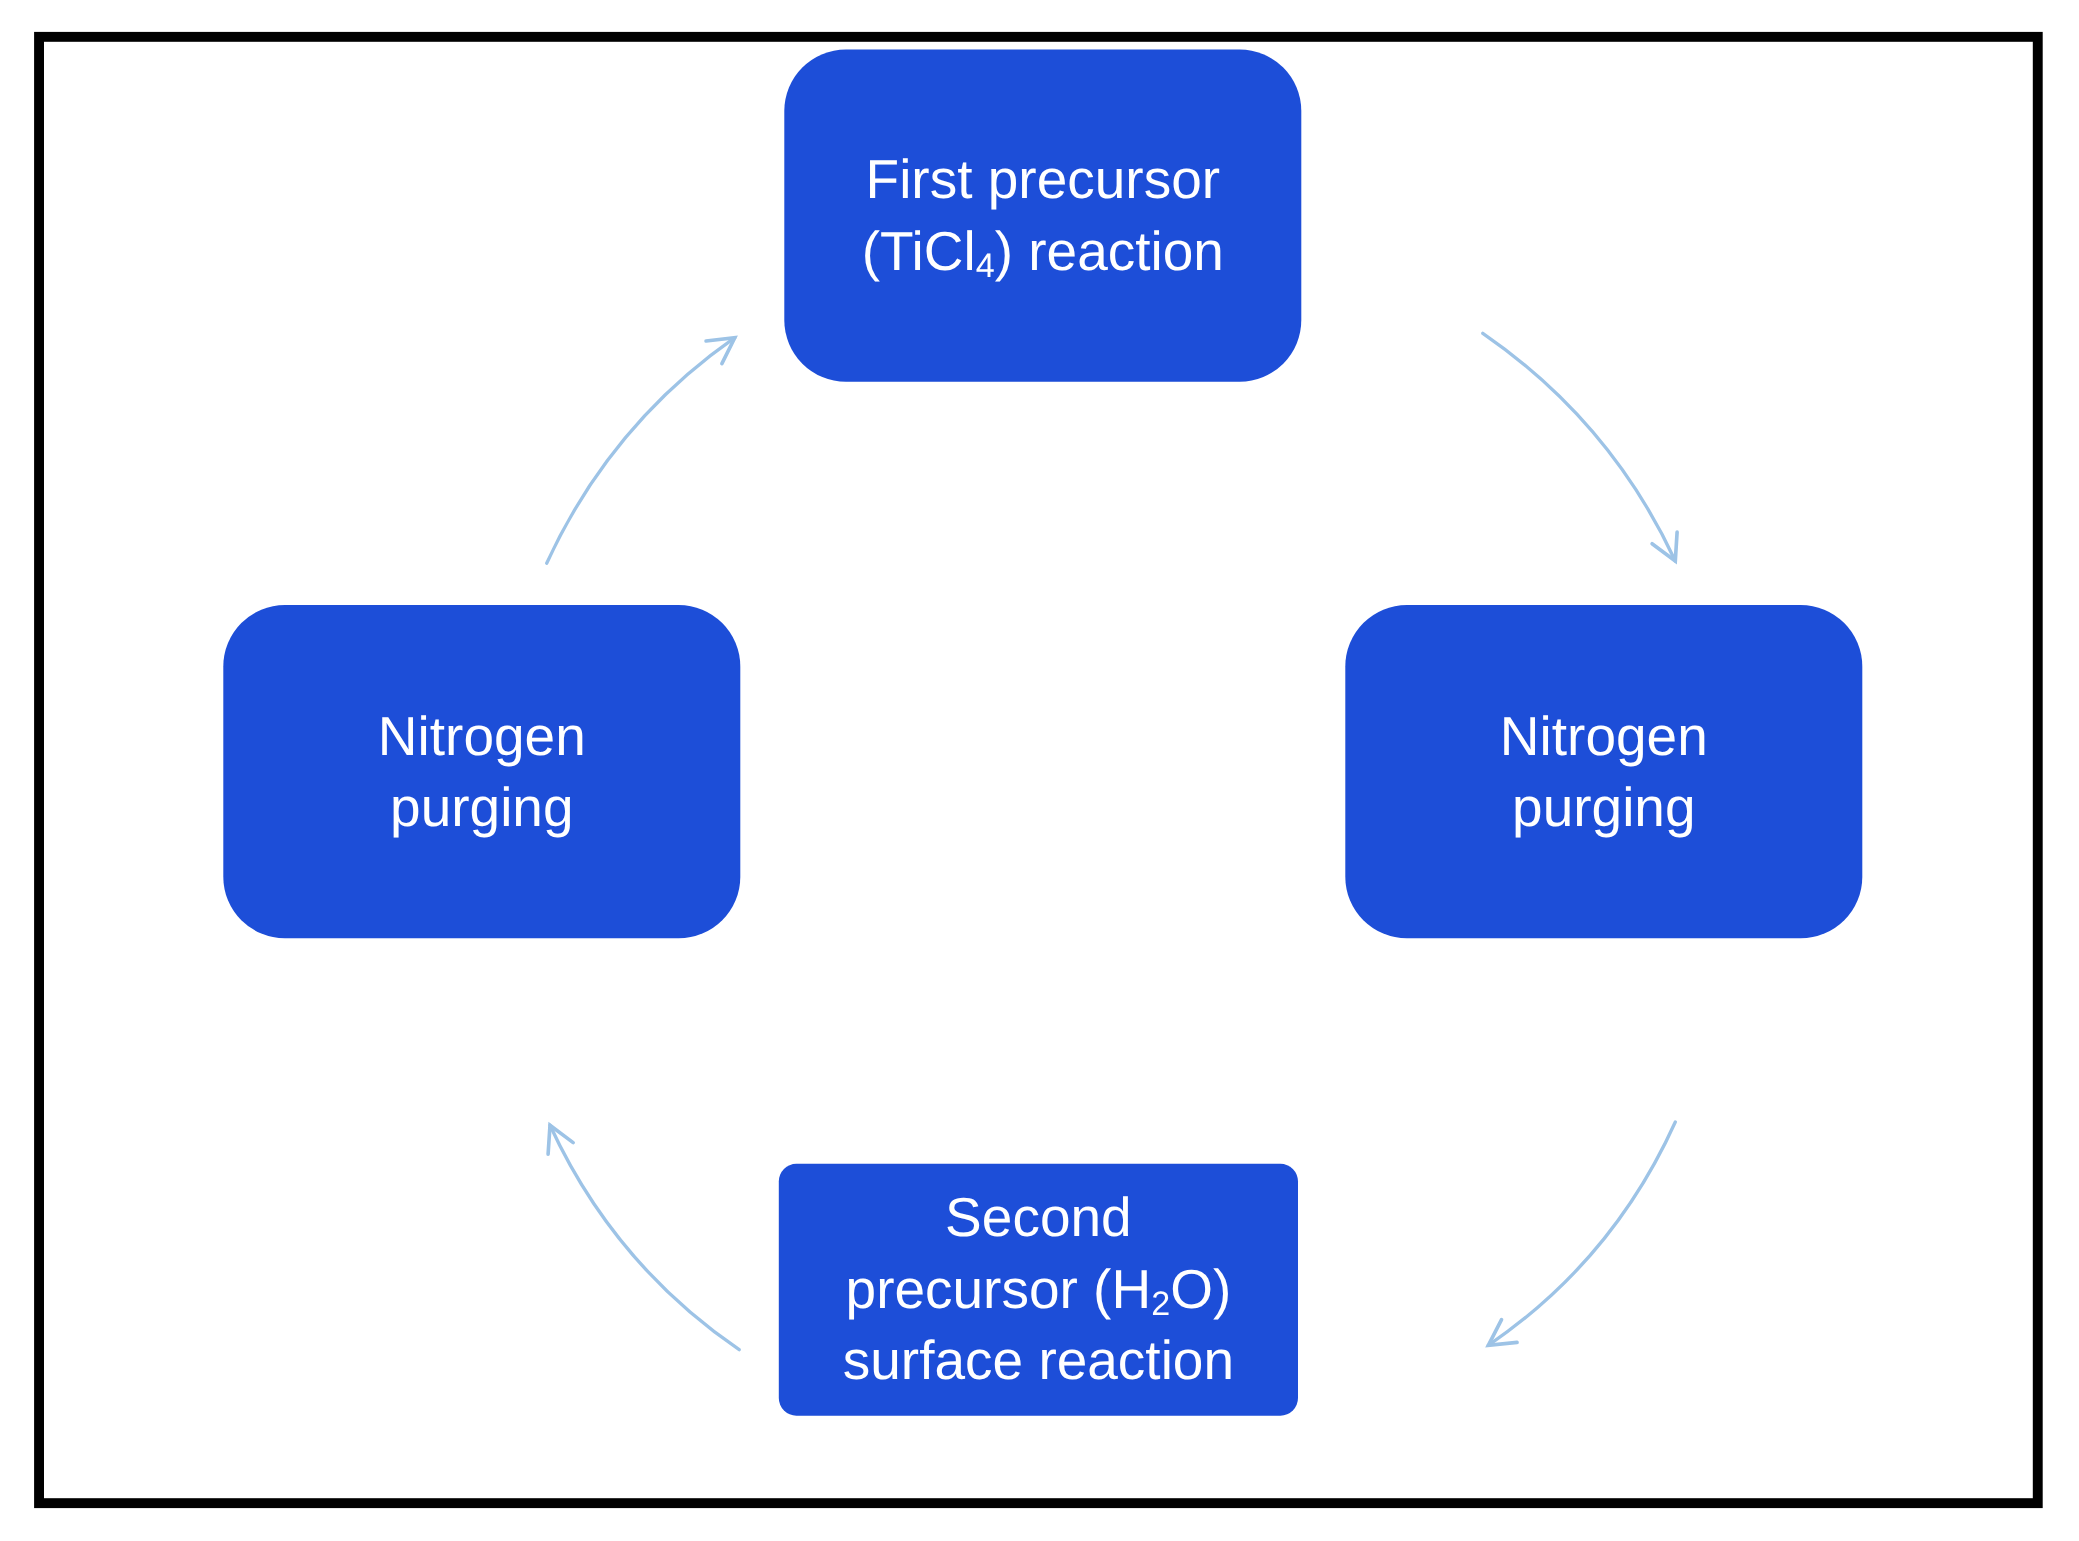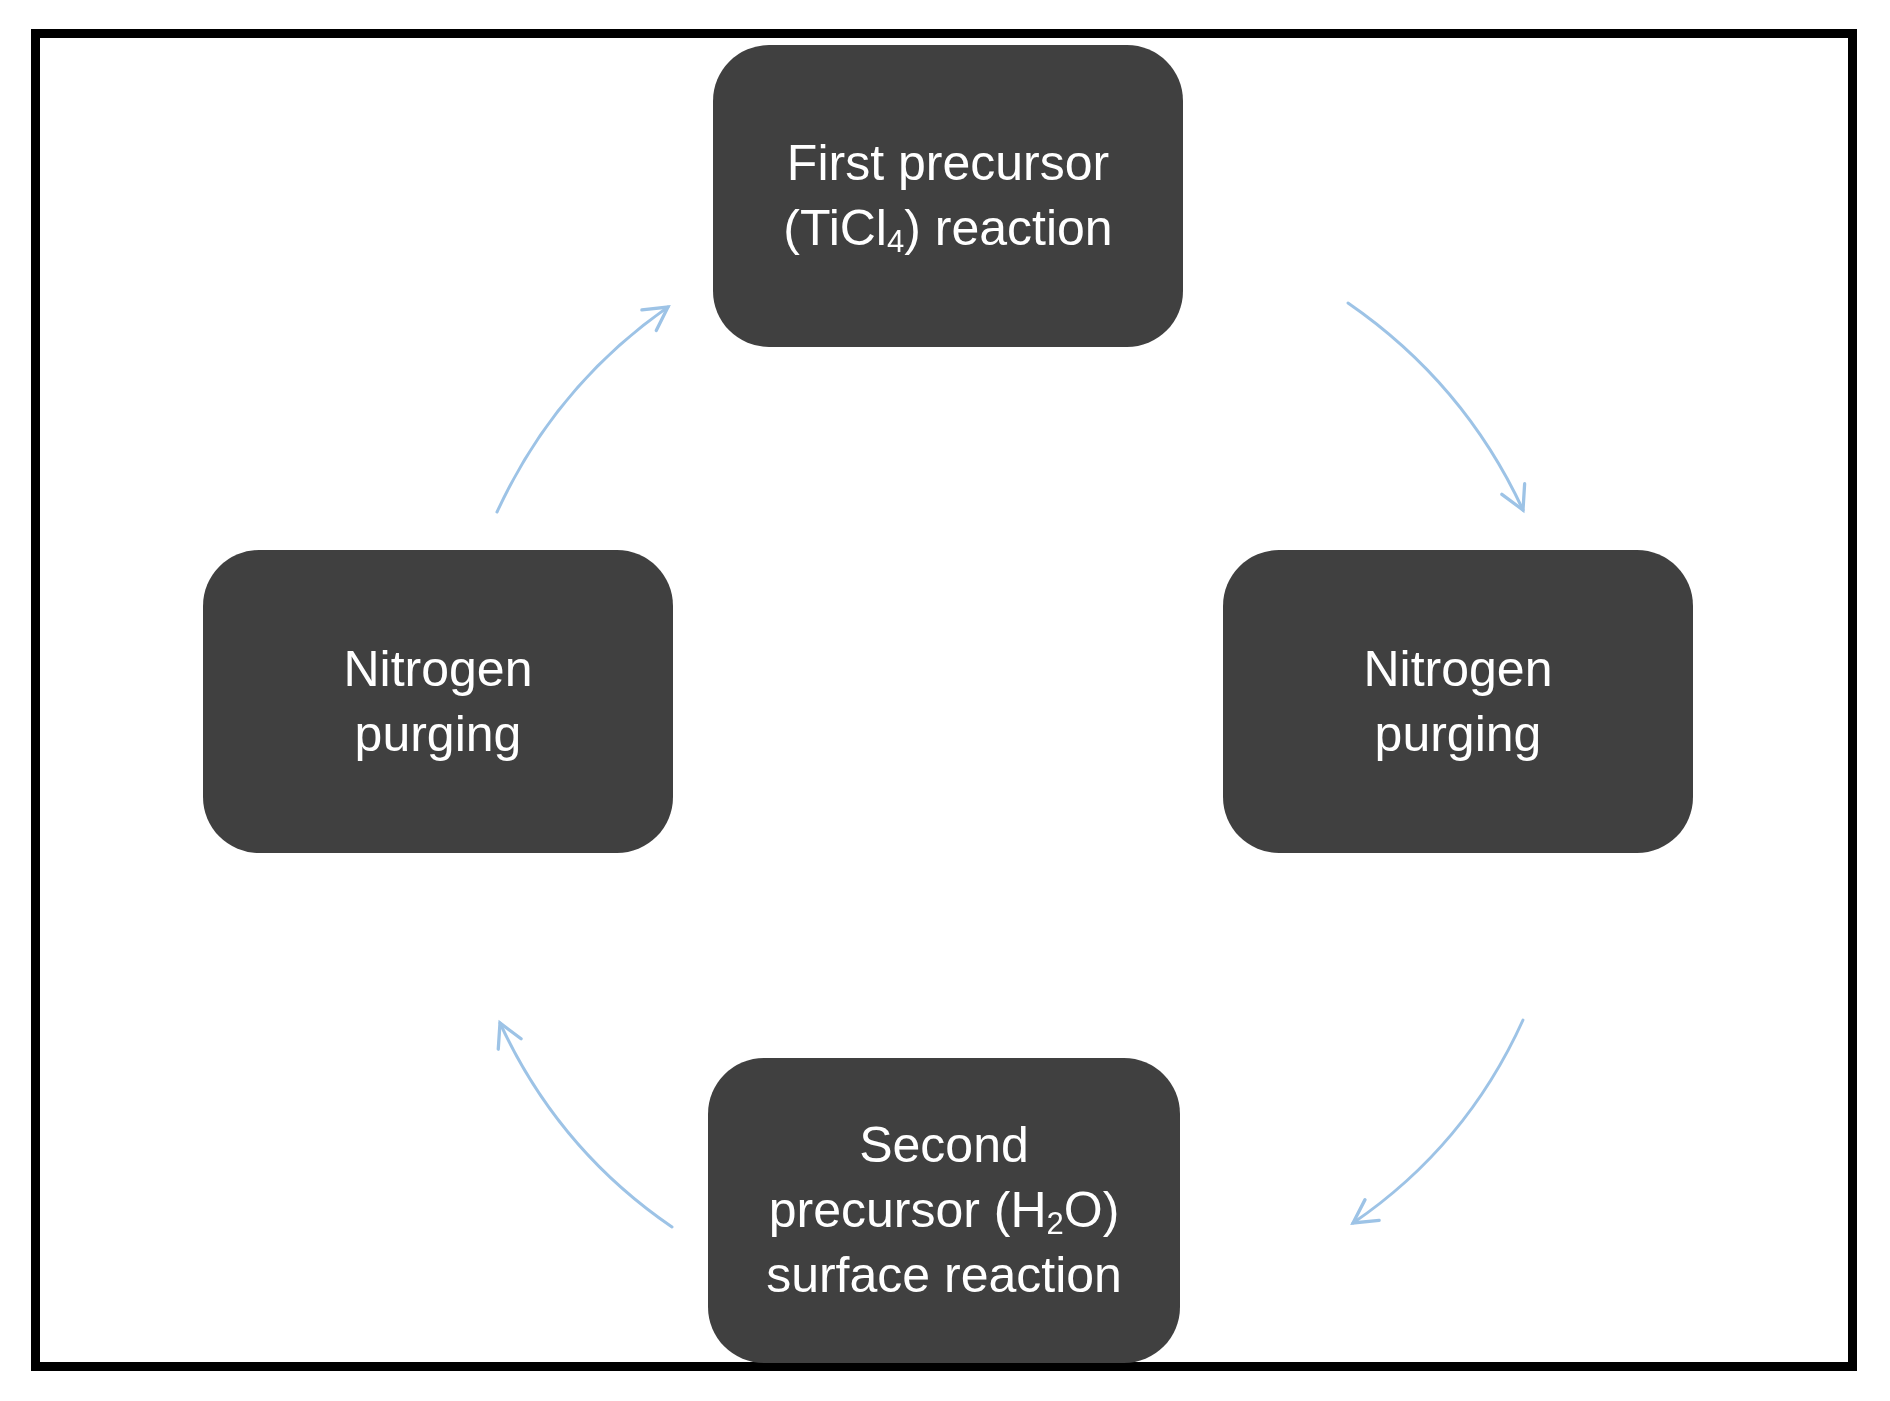--- a/index.html
+++ b/index.html
@@ -18,35 +18,35 @@
     position: absolute;
     left: 31px;
     top: 29px;
     width: 1826px;
     height: 1342px;
     border: 9px solid #000000;
     box-sizing: border-box;
   }
   .cycle-box {
     position: absolute;
-    background: #404040;
+    background: #1d4ed8;
     border-radius: 56px;
     display: flex;
     flex-direction: column;
     align-items: center;
     justify-content: center;
     text-align: center;
     color: #ffffff;
     font-size: 50px;
     line-height: 65px;
   }
   .box-top    { left: 713px;  top: 45px;   width: 470px; height: 302px; }
   .box-right  { left: 1223px; top: 550px;  width: 470px; height: 303px; }
   .box-left   { left: 203px;  top: 550px;  width: 470px; height: 303px; }
-  .box-bottom { left: 708px;  top: 1058px; width: 472px; height: 305px; }
+  .box-bottom { left: 708px;  top: 1058px; width: 472px; height: 229px; border-radius: 16px; }
   .cycle-box sub {
     font-size: 0.62em;
     line-height: 0;
     vertical-align: -0.22em;
   }
   svg.arrows {
     position: absolute;
     left: 0;
     top: 0;
     pointer-events: none;

